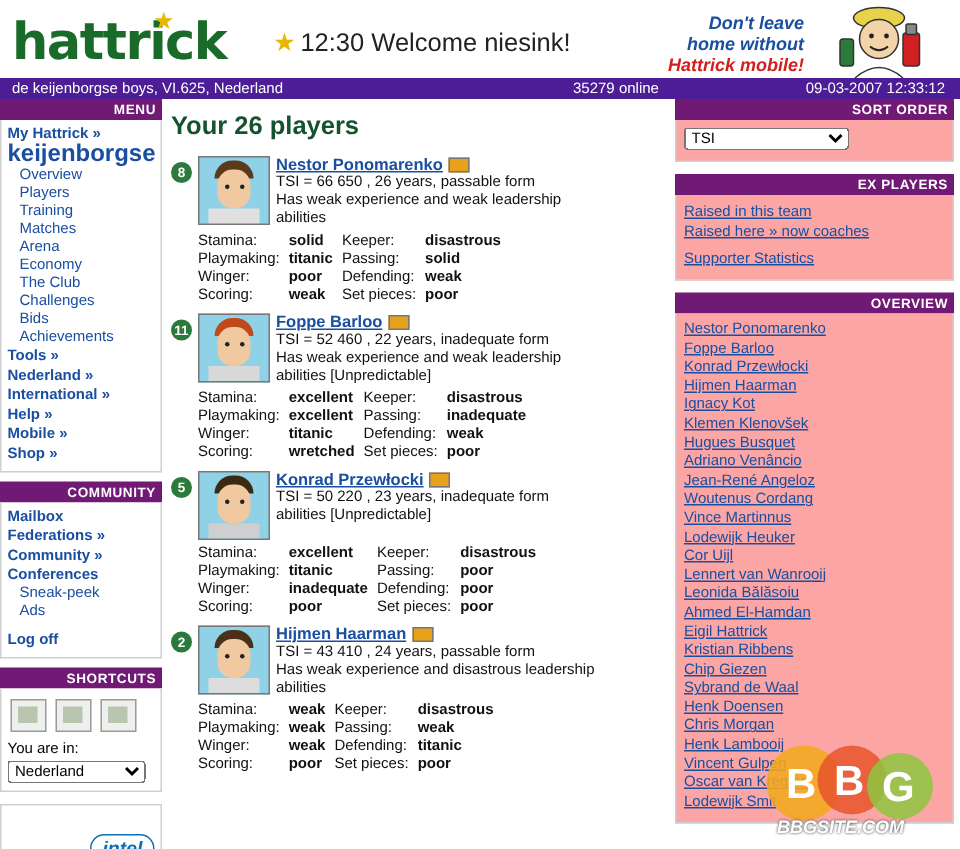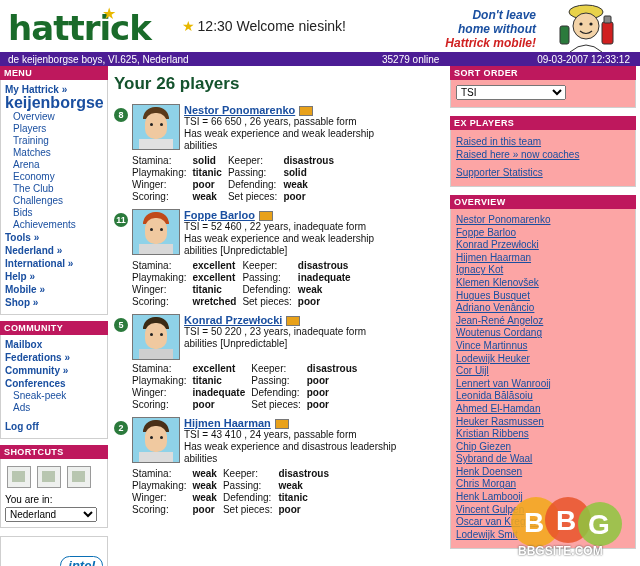--- a/index.html
+++ b/index.html
@@ -13,21 +13,21 @@
 
   
   .banner{position:relative;height:52px;background:#ffffff;}
   .logo{
     position:absolute;left:8px;top:8px;
     font-family:"DejaVu Sans", sans-serif;
     font-size:34px;font-weight:bold;color:#1a6b2a;letter-spacing:-1px;
   }
   .logo .star{color:#e8b800;font-size:16px;position:absolute;left:94px;top:-4px;}
   .welcome{
-    position:absolute;left:182px;top:18px;font-size:14px;color:#222;
+    position:absolute;left:182px;top:18px;font-size:17px;color:#222;
   }
   .welcome .star{color:#e8b800;margin-right:3px;}
   .promo{
     position:absolute;right:104px;top:8px;text-align:right;
     font-size:12px;font-weight:bold;color:#1a4fa0;font-style:italic;line-height:14px;
   }
   .promo .l2{color:#1a4fa0;}
   .promo .l3{color:#d02020;}
   .mascot{position:absolute;right:6px;top:2px;width:96px;height:50px;}
 
@@ -41,22 +41,22 @@
   .navbar .date{position:absolute;right:10px;top:2px;}
 
   
   .body{position:relative;height:500px;}
   .leftcol{position:absolute;left:0;top:0;width:108px;}
   .center{position:absolute;left:112px;top:0;width:334px;}
   .rightcol{position:absolute;left:450px;top:0;width:186px;}
 
   
   .boxhead{
-    background:#be185d;color:#fff;font-size:9px;font-weight:bold;
-    padding:2px 4px;letter-spacing:.4px;
+    background:#701a75;color:#fff;font-size:9px;font-weight:bold;
+    padding:2px 4px;letter-spacing:.4px;text-align:right;
   }
   .boxbody{border:1px solid #cfcfcf;border-top:none;background:#fff;padding:3px 4px 5px 4px;}
   .menu-top{font-size:10px;font-weight:bold;color:#1a4fa0;line-height:13px;}
   .menu-team{font-size:16px;font-weight:bold;color:#1a4fa0;line-height:13px;margin-bottom:2px;}
   .menu-list{list-style:none;margin:0;padding:0 0 0 8px;}
   .menu-list li{font-size:10px;line-height:12px;color:#1a4fa0;}
   .menu-list li a{color:#1a4fa0;text-decoration:none;}
   .menu-sec{font-size:10px;font-weight:bold;color:#1a4fa0;line-height:13px;}
   .spacer6{height:6px;}
 
@@ -108,20 +108,21 @@
   .rbody{border:1px solid #cfcfcf;border-top:none;padding:5px 5px 7px 5px;background:#fca5a5;}
   select.sort{font-size:10px;width:110px;}
   .rlink{display:block;color:#1a4fa0;font-size:10px;line-height:13px;text-decoration:underline;}
   .rlist a{display:block;color:#1a4fa0;font-size:10px;line-height:12.6px;text-decoration:underline;}
 
   
   .bbg{position:absolute;right:4px;bottom:2px;width:136px;height:74px;}
   .bbg .txt{
     position:absolute;left:18px;bottom:6px;color:#fff;font-size:12px;font-weight:bold;
     text-shadow:0 0 2px #333;
+    font-style:italic;
   }
 </style>
 </head>
 <body>
 
 <div class="page">
 
   <div class="banner">
     <div class="logo">
       <span>hattrick</span>
@@ -444,21 +445,21 @@
           <a>Hugues Busquet</a>
           <a>Adriano Venâncio</a>
           <a>Jean-René Angeloz</a>
           <a>Woutenus Cordang</a>
           <a>Vince Martinnus</a>
           <a>Lodewijk Heuker</a>
           <a>Cor Uijl</a>
           <a>Lennert van Wanrooij</a>
           <a>Leonida Bălăsoiu</a>
           <a>Ahmed El-Hamdan</a>
-          <a>Heuker Rasmussen</a>
+          <a>Eigil Hattrick</a>
           <a>Kristian Ribbens</a>
           <a>Chip Giezen</a>
           <a>Sybrand de Waal</a>
           <a>Henk Doensen</a>
           <a>Chris Morgan</a>
           <a>Henk Lambooij</a>
           <a>Vincent Gulpen</a>
           <a>Oscar van Kregten</a>
           <a>Lodewijk Smit</a>
         </div>

